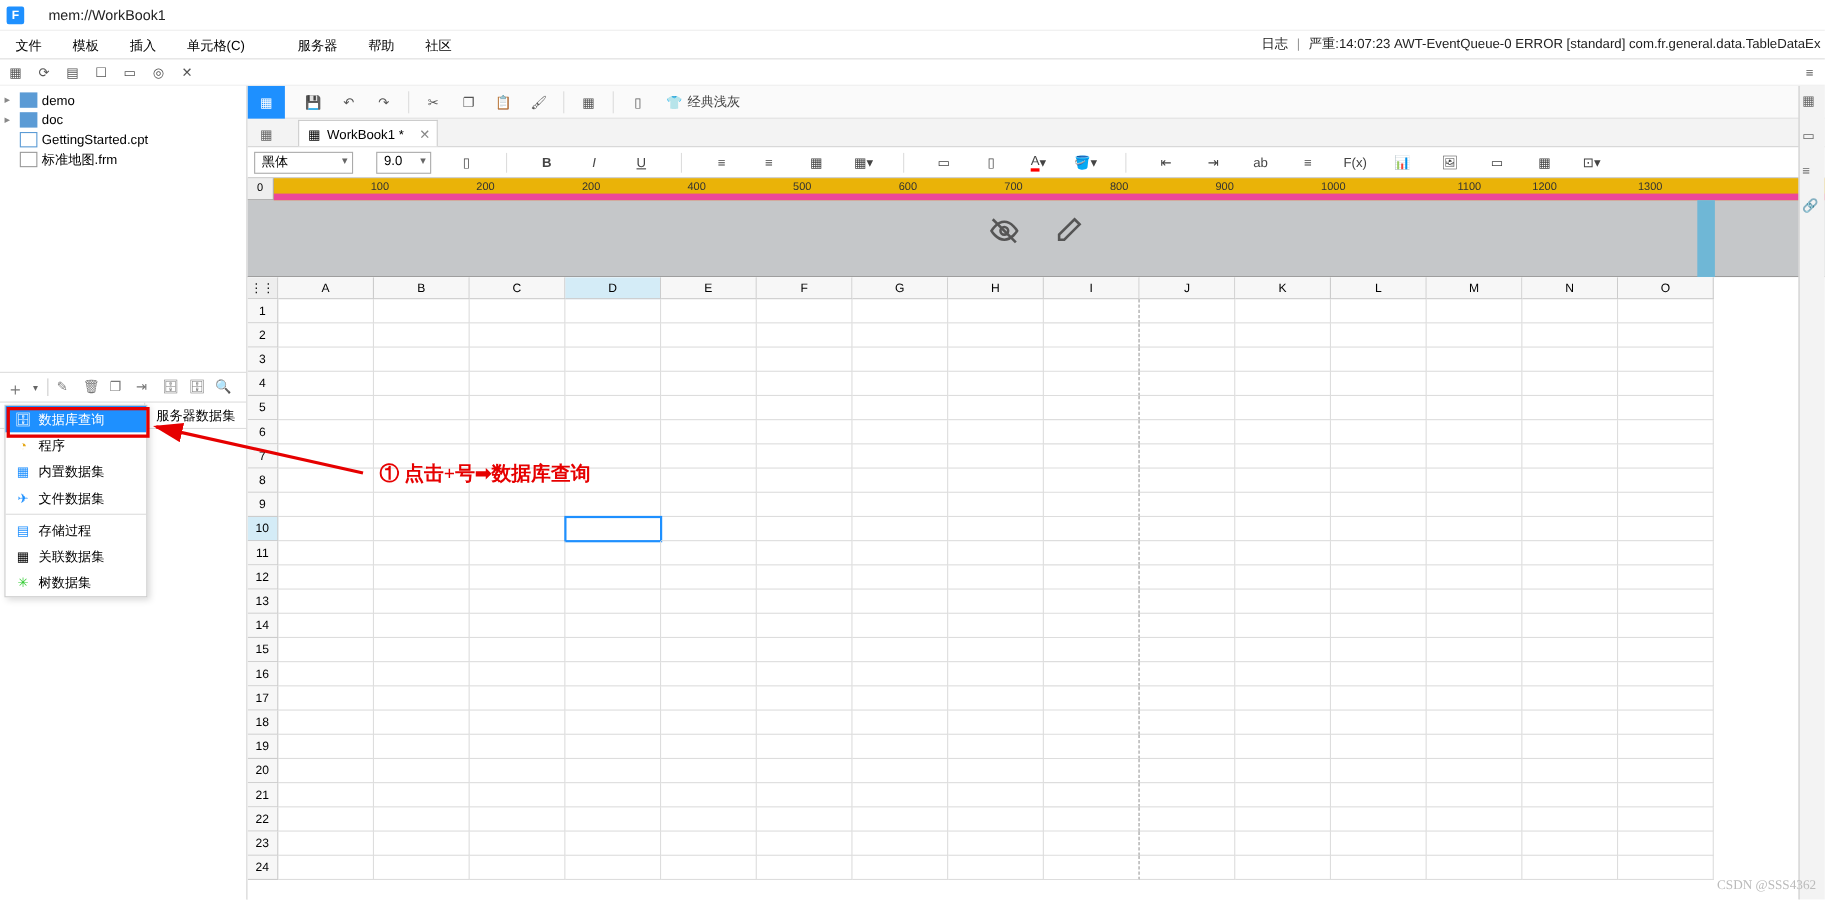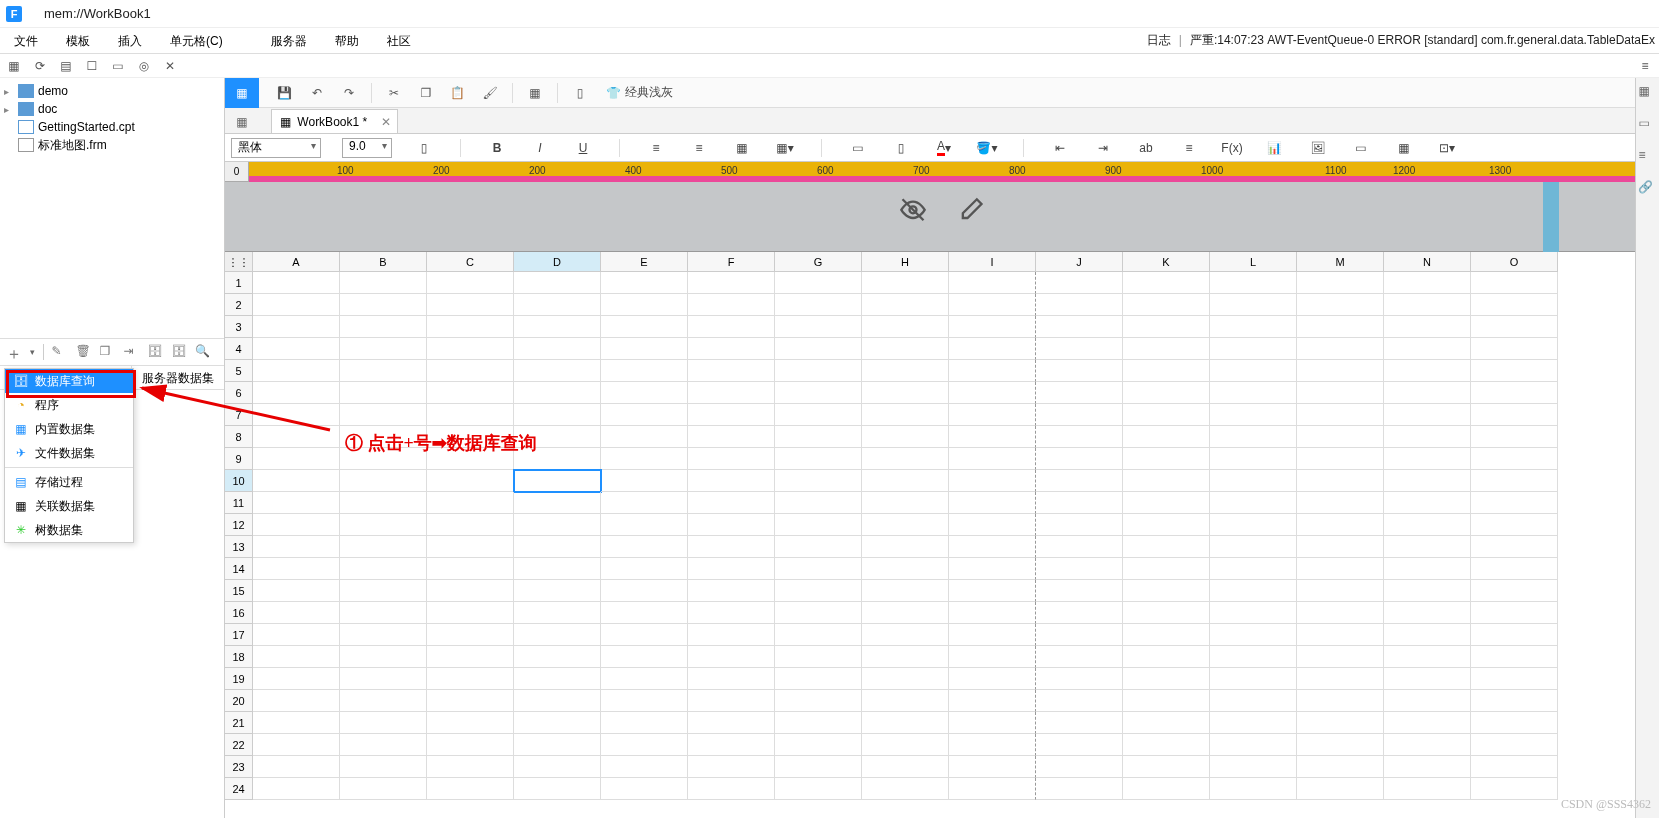--- a/index.html
+++ b/index.html
@@ -679,21 +679,21 @@
           <div class="cell"></div>
           <div class="cell"></div>
           <div class="cell colJ"></div>
           <div class="cell"></div>
           <div class="cell"></div>
           <div class="cell"></div>
           <div class="cell"></div>
           <div class="cell"></div>
           <div class="cell"></div>
         </div>
-      <div class="annot" style="left:120px;top:179px">① 点击+号➡数据库查询</div>
+      <div class="annot" style="left:120px;top:166px">① 点击+号➡数据库查询</div>
     </div>
 
     <div class="sidetools">
       <span class="st">▦</span>
       <span class="st">▭</span>
       <span class="st">≡</span>
       <span class="st">🔗</span>
     </div>
   </div>
 </div>

